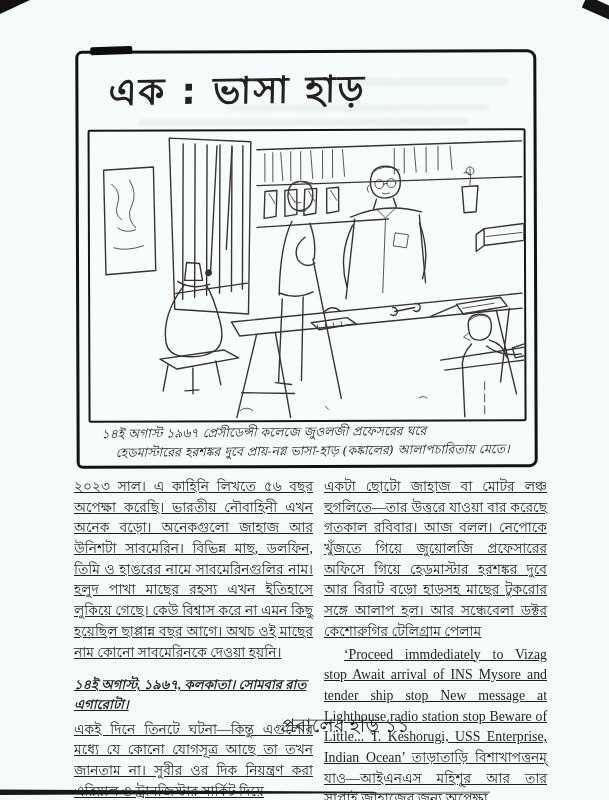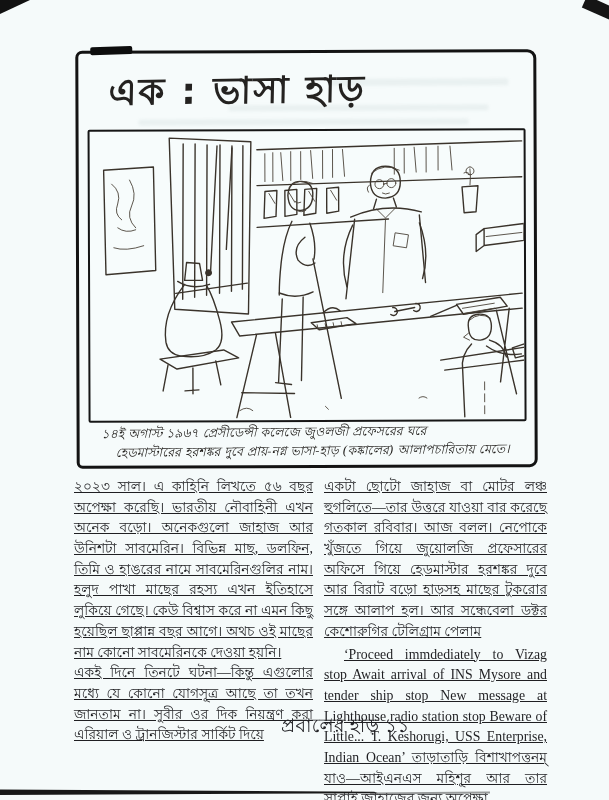--- a/index.html
+++ b/index.html
@@ -233,20 +233,21 @@
 
   <div class="caption">
     <span class="cap1">১৪ই অগাস্ট ১৯৬৭  প্রেসীডেন্সী কলেজে জুওলজী প্রফেসরের ঘরে</span>
     <span class="cap2">হেডমাস্টারের হরশঙ্কর দুবে প্রায়-নগ্ন ভাসা-হাড় (কঙ্কালের) আলাপচারিতায় মেতে।</span>
   </div>
 </div>
 
 <div class="text-columns">
   <div class="col col-left">
     <p>২০২৩ সাল। এ কাহিনি লিখতে ৫৬ বছর অপেক্ষা করেছি। ভারতীয় নৌবাহিনী এখন অনেক বড়ো। অনেকগুলো জাহাজ আর উনিশটা সাবমেরিন। বিভিন্ন মাছ, ডলফিন, তিমি ও হাঙরের নামে সাবমেরিনগুলির নাম। হলুদ পাখা মাছের রহস্য এখন ইতিহাসে লুকিয়ে গেছে। কেউ বিশ্বাস করে না এমন কিছু হয়েছিল  ছাপ্পান্ন বছর আগে। অথচ ওই মাছের নাম কোনো সাবমেরিনকে দেওয়া হয়নি।</p>
+    <p class="dateline">১৪ই অগাস্ট, ১৯৬৭, কলকাতা। সোমবার রাত এগারোটা।</p>
     <p>একই দিনে তিনটে ঘটনা—কিন্তু এগুলোর মধ্যে যে কোনো যোগসূত্র আছে তা তখন জানতাম না। সুবীর ওর দিক নিয়ন্ত্রণ করা এরিয়াল ও ট্রানজিস্টার সার্কিট দিয়ে</p>
   </div>
   <div class="col col-right">
     <p>একটা ছোটো জাহাজ বা মোটর লঞ্চ হুগলিতে—তার উত্তরে যাওয়া বার করেছে গতকাল রবিবার। আজ বলল। নেপোকে খুঁজতে গিয়ে জুয়োলজি প্রফেসারের অফিসে গিয়ে হেডমাস্টার হরশঙ্কর দুবে আর বিরাট বড়ো হাড়সহ মাছের টুকরোর সঙ্গে আলাপ হল। আর সন্ধেবেলা ডক্টর কেশোরুগির টেলিগ্রাম পেলাম</p>
     <p class="telegram">‘Proceed immdediately to Vizag stop Await arrival of INS Mysore and tender ship stop New message at Lighthouse radio station stop Beware of Little... T. Keshorugi, USS Enterprise, Indian Ocean’ তাড়াতাড়ি বিশাখাপত্তনম্ যাও—আইএনএস মহিশূর আর তার সাপ্লাই জাহাজের জন্য অপেক্ষা</p>
   </div>
 </div>
 
 <div class="page-footer">প্রবালের হাড়  ১১</div>
 

